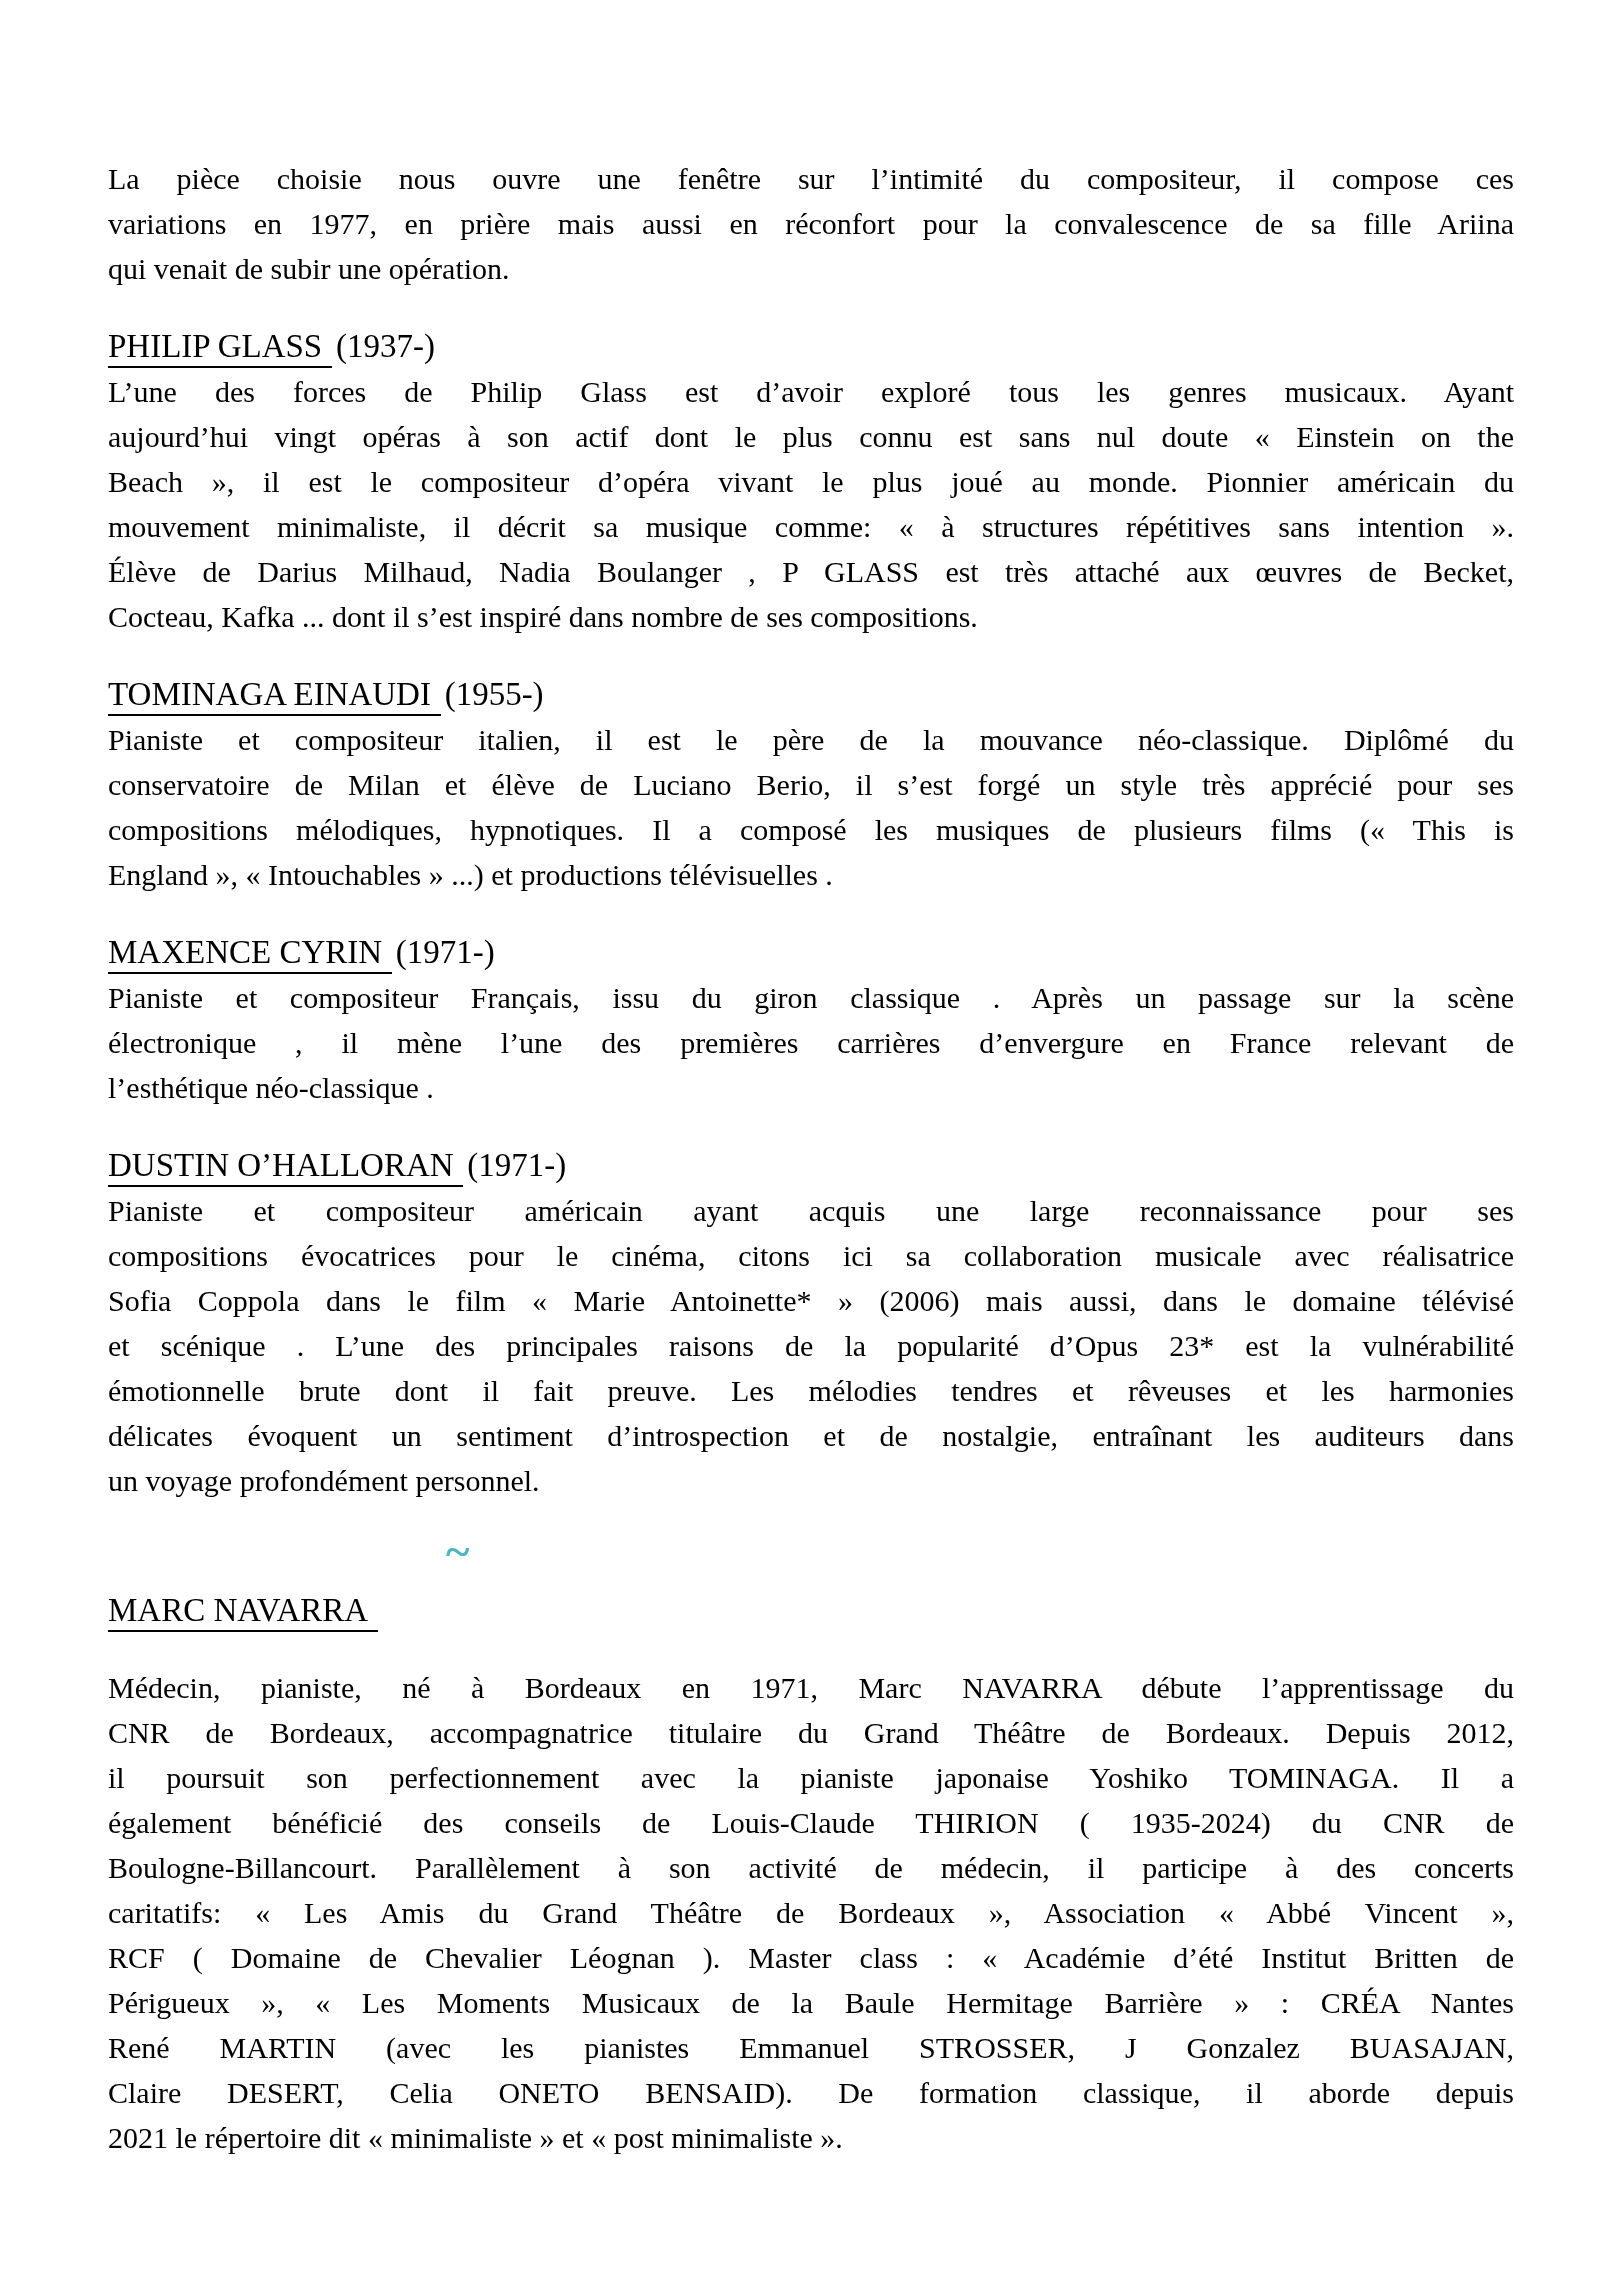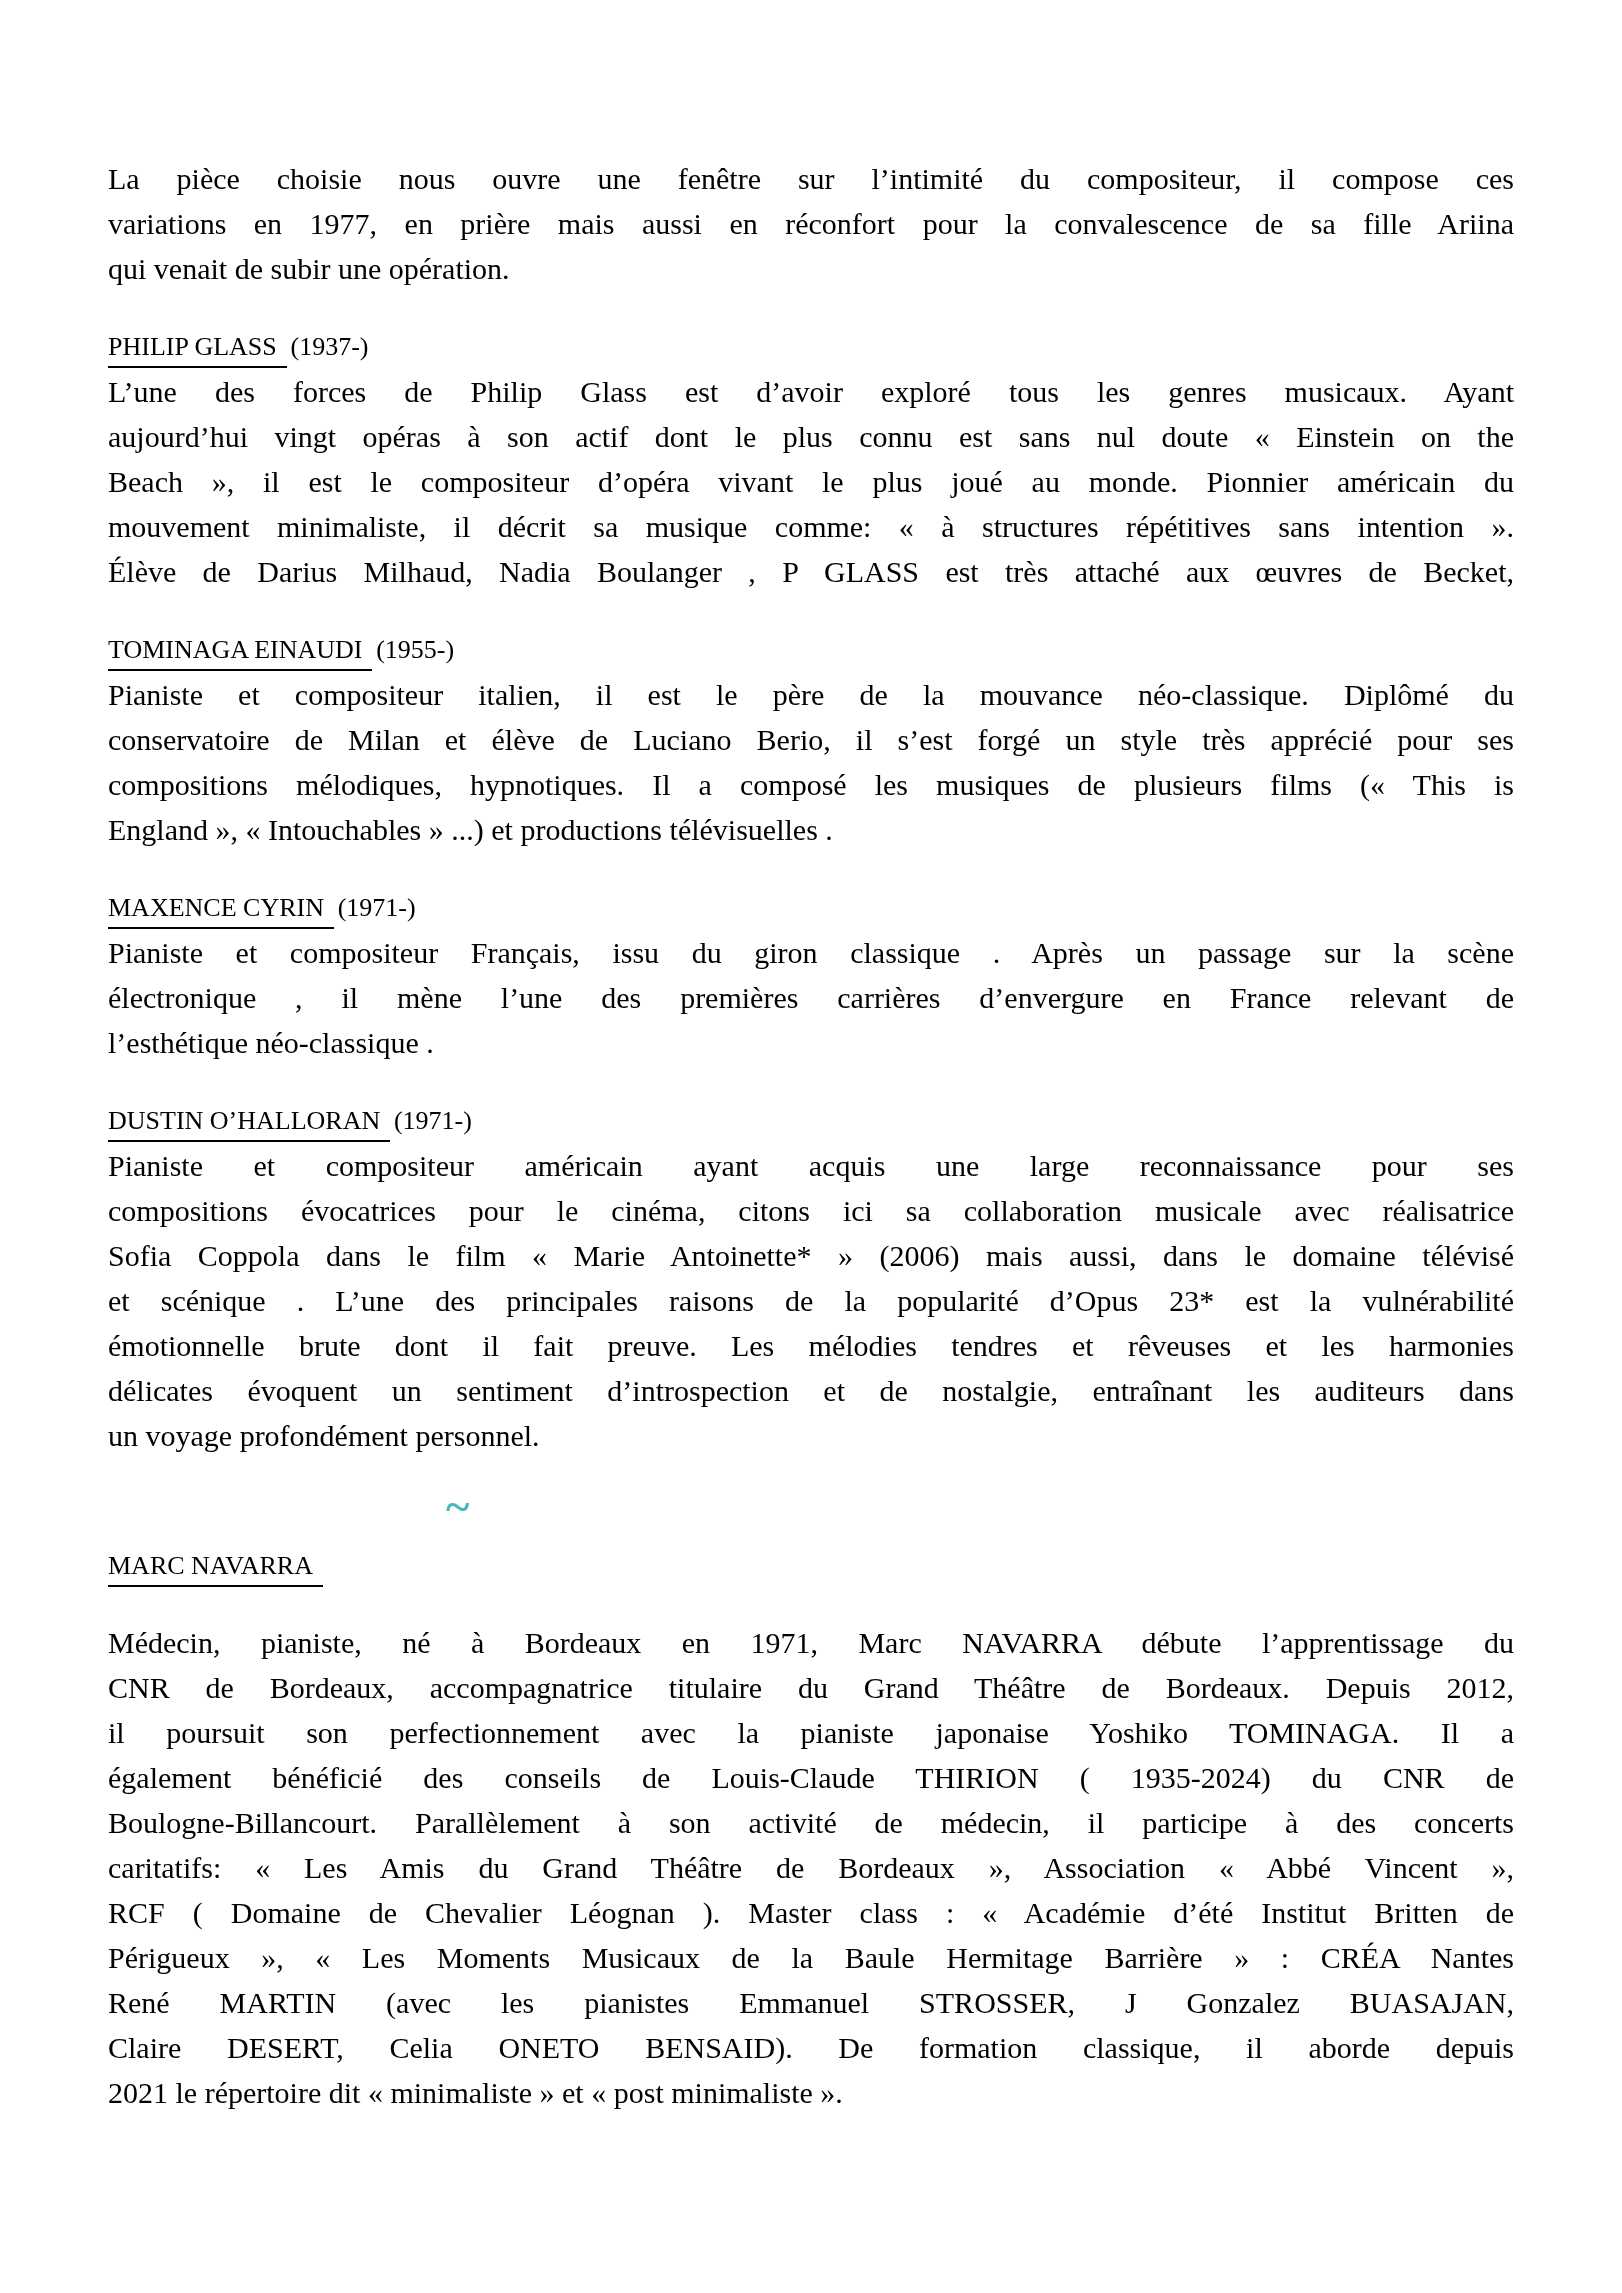--- a/index.html
+++ b/index.html
@@ -20,21 +20,21 @@
     color: #000;
   }
   .para .line {
     text-align: justify;
     text-align-last: justify;
   }
   .para .line.last {
     text-align-last: left;
   }
   .heading {
-    font-size: 26px;
+    font-size: 33px;
     line-height: 45px;
     white-space: nowrap;
   }
   .hname {
     border-bottom: 2.9px solid #000;
     padding-right: 9.8px;
     display: inline-block;
     line-height: 39px;
   }
   .hyears { margin-left: 3.9px; }
@@ -64,20 +64,21 @@
 
   <div id="sections">
       <div class="section">
         <div class="heading"><span class="hname">PHILIP GLASS</span><span class="hyears">(1937-)</span></div>
         <div class="para">
           <div class="line">L’une des forces de Philip Glass est d’avoir exploré tous les genres musicaux. Ayant</div>
           <div class="line">aujourd’hui vingt opéras à son actif dont le plus connu est sans nul doute « Einstein on the</div>
           <div class="line">Beach », il est le compositeur d’opéra vivant le plus joué au monde. Pionnier américain du</div>
           <div class="line">mouvement minimaliste, il décrit sa musique comme: « à structures répétitives sans intention ».</div>
           <div class="line">Élève de Darius Milhaud, Nadia Boulanger , P GLASS est très attaché aux œuvres de Becket,</div>
+          <div class="line last">Cocteau, Kafka ... dont il s’est inspiré dans nombre de ses compositions.</div>
         </div>
       </div>
       <div class="section">
         <div class="heading"><span class="hname">TOMINAGA EINAUDI</span><span class="hyears">(1955-)</span></div>
         <div class="para">
           <div class="line">Pianiste et compositeur italien, il est le père de la mouvance néo-classique. Diplômé du</div>
           <div class="line">conservatoire de Milan et élève de Luciano Berio, il s’est forgé un style très apprécié pour ses</div>
           <div class="line">compositions mélodiques, hypnotiques. Il a composé les musiques de plusieurs films (« This is</div>
           <div class="line last">England », « Intouchables » ...) et productions télévisuelles .</div>
         </div>

